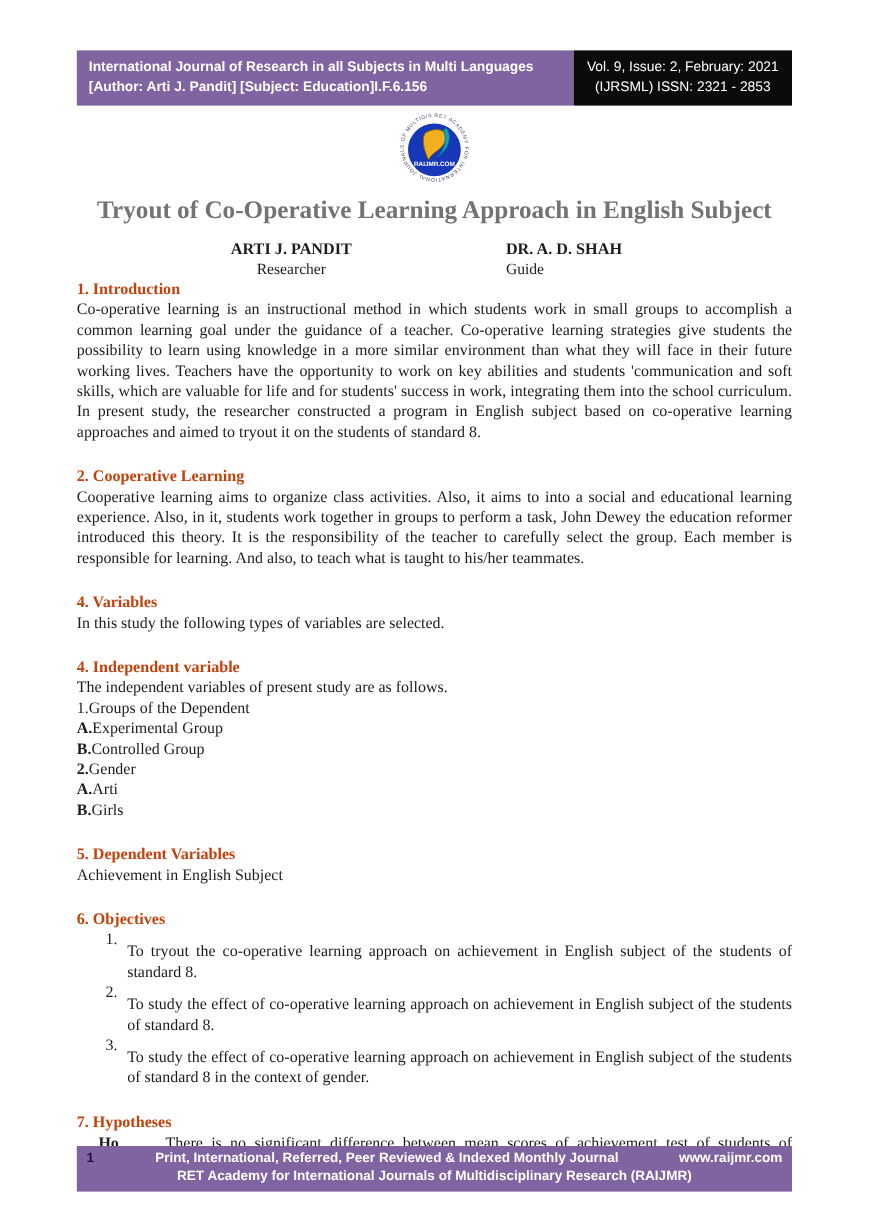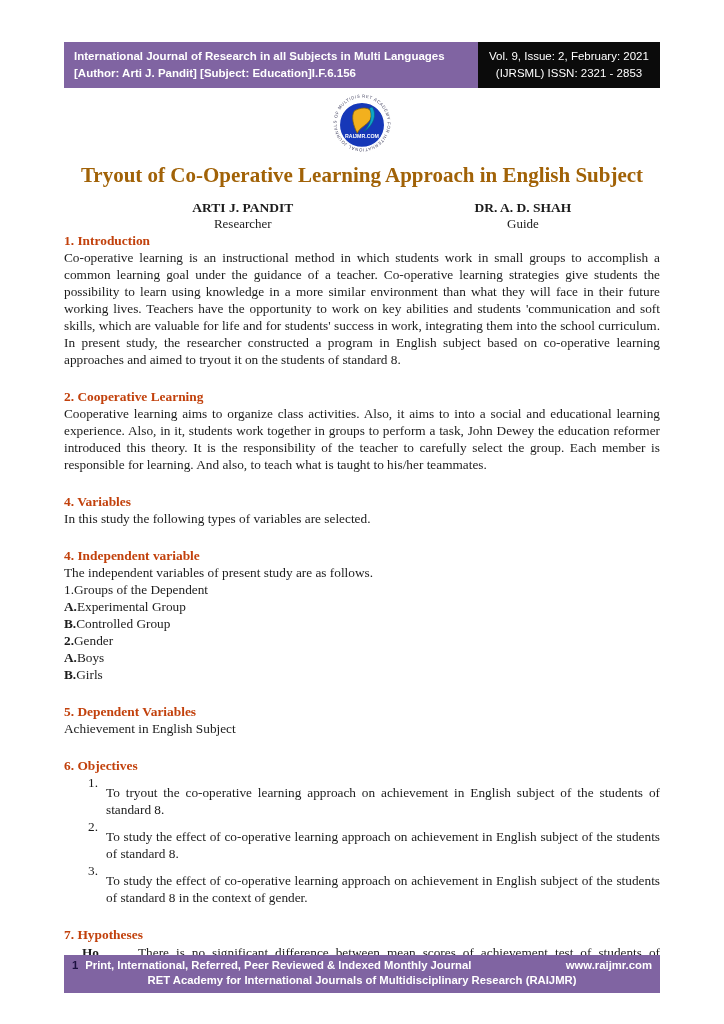--- a/index.html
+++ b/index.html
@@ -10,24 +10,24 @@
   .header-purple{flex:1;background:#8064a2;color:#fff;font-family:"Liberation Sans",sans-serif;
         font-weight:bold;font-size:11.5px;line-height:1.0;display:flex;flex-direction:column;
         justify-content:center;gap:6px;padding-left:10px;}
   .header-black{width:182px;background:#0b0b0b;color:#fff;font-family:"Liberation Sans",sans-serif;
         font-weight:normal;font-size:11.5px;line-height:1.0;display:flex;flex-direction:column;
         justify-content:center;gap:6px;text-align:center;}
   
   .logo-wrap{position:absolute;top:90px;left:0;width:724px;text-align:center;}
   
   .title{position:absolute;top:163px;left:64px;width:596px;margin:0;text-align:center;
-        font-size:21px;font-weight:bold;color:#a16207;}
+        font-size:21px;font-weight:bold;color:#737373;}
   .authors{position:absolute;top:200px;left:64px;width:596px;display:flex;}
   .auth-left{width:60%;text-align:center;}
-  .auth-right{width:34%;text-align:center;}
+  .auth-right{width:34%;}
   .auth-name{font-size:13.5px;font-weight:bold;font-family:Liberation Serif, serif;}
   .auth-role{font-size:13px;}
   
   .content{position:absolute;top:233px;left:64px;width:596px;}
   .sec{margin-top:21px;}
   .sec:first-child{margin-top:0;}
   .sec h3{margin:0;font-size:13.4px;font-weight:bold;color:#c2410c;}
   .sec p{margin:0;font-size:13.3px;line-height:17px;text-align:justify;}
   .plain{text-align:left !important;}
   .varlist{font-size:13.3px;line-height:17px;}
@@ -39,21 +39,21 @@
   .hyp{display:flex;font-size:13.3px;line-height:17px;margin-top:1px;gap:24px;}
   .hyp-label{flex:0 0 24px;margin-left:18px;font-weight:bold;}
   .hyp-label sub{font-size:9px;}
   .hyp-text{flex:1;text-align:justify;padding-left:8px;}
   
   .footer{position:absolute;top:955px;left:64px;width:580px;height:30px;background:#8064a2;
         color:#fff;font-family:"Liberation Sans",sans-serif;font-weight:bold;font-size:11.3px;
         padding:4px 8px;}
   .f-line1{display:flex;align-items:center;}
   .f-num{color:#1b1040;margin-right:7px;}
-  .f-text{flex:1;}
+  .f-text{flex:1;margin-left:44px;}
   .f-site{color:#fff;}
   .f-line2{text-align:center;margin-top:3px;}
 </style>
 </head>
 <body>
 
 <div class="page">
 
   <div class="header">
     <div class="header-purple">
@@ -113,21 +113,21 @@
     </div>
 
     <div class="sec">
       <h3>4. Independent variable</h3>
       <p class="plain">The independent variables of present study are as follows.</p>
       <div class="varlist">
         <div><span>1.</span><span>Groups of the Dependent</span></div>
         <div><span class="vprefix-b">A.</span><span>Experimental Group</span></div>
         <div><span class="vprefix-b">B.</span><span>Controlled Group</span></div>
         <div><span class="vprefix-b">2.</span><span>Gender</span></div>
-        <div><span class="vprefix-b">A.</span><span>Boys</span></div>
+        <div><span class="vprefix-b">A.</span><span>Arti</span></div>
         <div><span class="vprefix-b">B.</span><span>Girls</span></div>
       </div>
     </div>
 
     <div class="sec">
       <h3>5. Dependent Variables</h3>
       <p class="plain">Achievement in English Subject</p>
     </div>
 
     <div class="sec">

